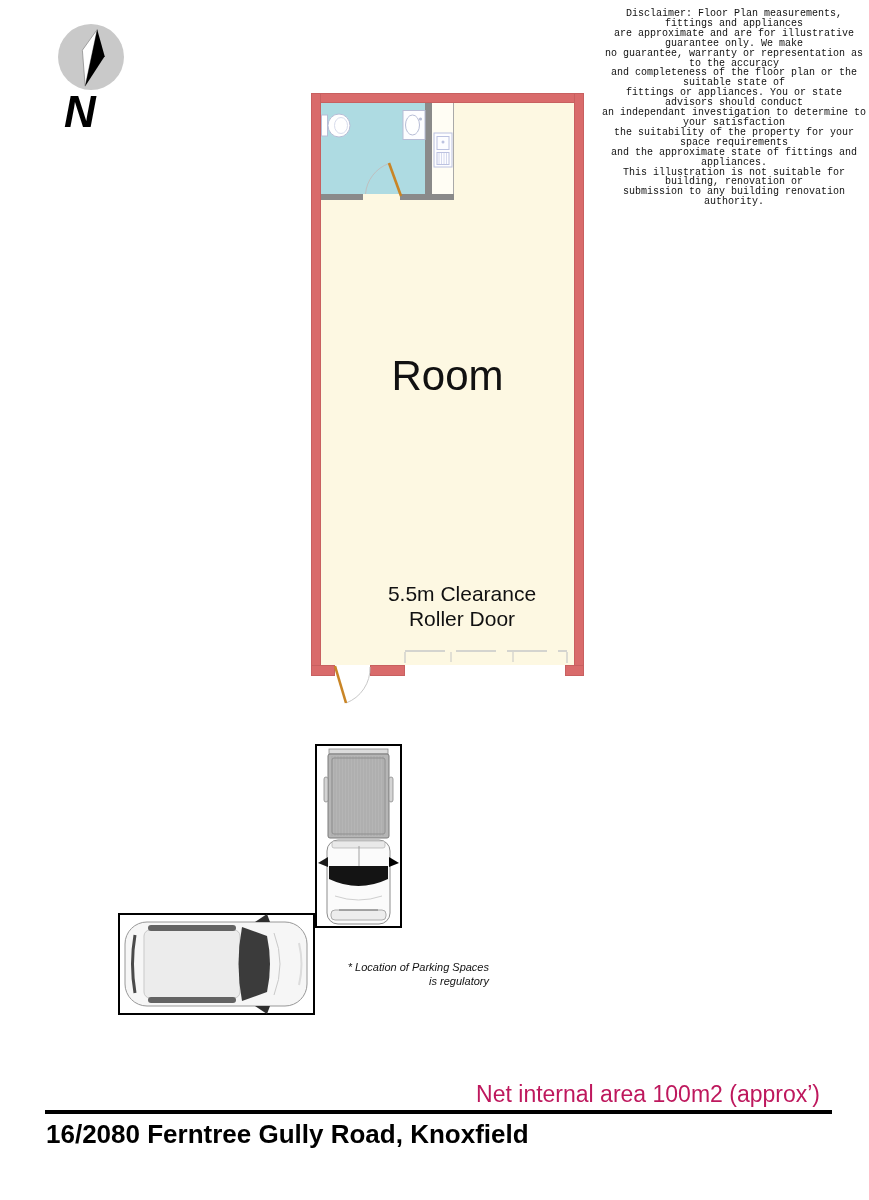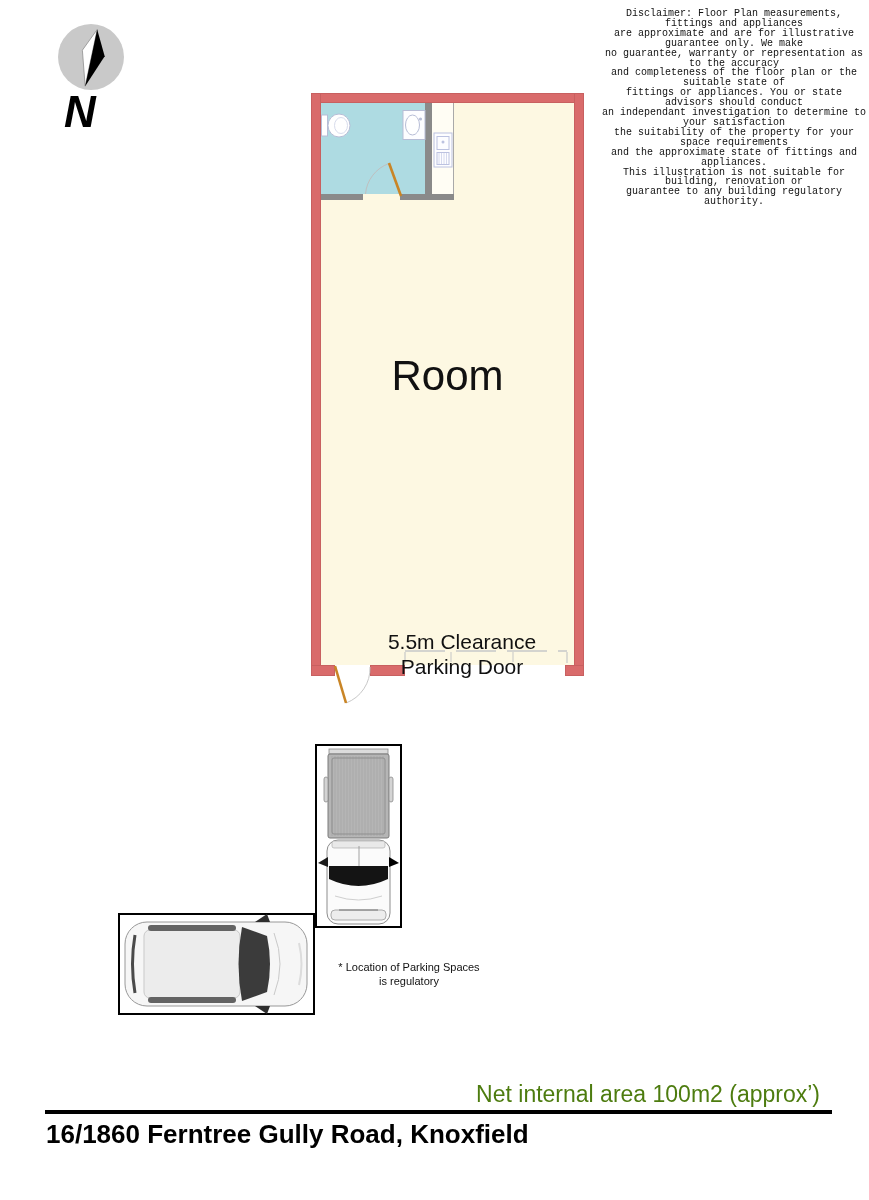--- a/index.html
+++ b/index.html
@@ -26,31 +26,31 @@
   .bath-floor{position:absolute;left:321px;top:103px;width:104px;height:91px;background:#aedbe2;}
   .counter-strip{position:absolute;left:432px;top:103px;width:21px;height:91px;background:#fffdf4;border-right:1px solid #a9a9a9;}
   .gwall{position:absolute;background:#8a8a8a;}
 
   .room-label{
     left:311px;top:352px;width:273px;text-align:center;
     font-size:42px;line-height:48px;color:#111;
   }
   .clearance-label{
     left:342px;top:581px;width:240px;text-align:center;
-    font-size:21px;line-height:25px;color:#111;margin-top:48px;
+    font-size:21px;line-height:25px;color:#111;
   }
 
   .parking-note{
-    left:329px;top:961px;width:160px;text-align:center;
-    font-size:11px;line-height:13.5px;color:#111;
+    left:329px;top:961px;width:160px;text-align:right;
+    font-size:11px;line-height:13.5px;color:#111;font-style:italic;
   }
 
   .net-area{
     left:420px;top:1080px;width:400px;text-align:right;
-    font-size:23px;line-height:28px;color:#4d7c0f;
+    font-size:23px;line-height:28px;color:#be185d;
   }
   .footer-rule{
     left:45px;top:1110px;width:787px;height:4px;background:#000;
   }
   .address{
     left:46px;top:1118px;font-size:26px;font-weight:bold;line-height:32px;color:#000;
   }
 </style>
 </head>
 <body>
@@ -69,21 +69,21 @@
   <div class="abs disclaimer">
     <div>Disclaimer: Floor Plan measurements, fittings and appliances</div>
     <div>are approximate and are for illustrative guarantee only. We make</div>
     <div>no guarantee, warranty or representation as to the accuracy</div>
     <div>and completeness of the floor plan or the suitable state of</div>
     <div>fittings or appliances. You or state advisors should conduct</div>
     <div>an independant investigation to determine to your satisfaction</div>
     <div>the suitability of the property for your space requirements</div>
     <div>and the approximate state of fittings and appliances.</div>
     <div>This illustration is not suitable for building, renovation or</div>
-    <div>guarantee to any building regulatory authority.</div>
+    <div>submission to any building renovation authority.</div>
   </div>
 
   <div class="plan-floor"></div>
 
   <div class="wall" style="left:311px;top:93px;width:273px;height:10px;"></div>
   <div class="wall" style="left:311px;top:93px;width:10px;height:583px;"></div>
   <div class="wall" style="left:574px;top:93px;width:10px;height:583px;"></div>
   <div class="wall" style="left:311px;top:665px;width:24px;height:11px;"></div>
   <div class="wall" style="left:370px;top:665px;width:35px;height:11px;"></div>
   <div class="wall" style="left:565px;top:665px;width:19px;height:11px;"></div>
@@ -131,21 +131,21 @@
       <path d="M405,652 V663" fill="none" stroke-width="1.6"></path>
       <path d="M567,652 V663" fill="none" stroke-width="1.6"></path>
       <path d="M451,652 V662" fill="none" stroke-width="1.4"></path>
       <path d="M513,652 V662" fill="none" stroke-width="1.4"></path>
     </g>
   </svg>
 
   <div class="abs room-label">Room</div>
   <div class="abs clearance-label">
     <div>5.5m Clearance</div>
-    <div>Parking Door</div>
+    <div>Roller Door</div>
   </div>
 
   <svg class="abs" style="left:315px;top:744px;" width="87" height="184" viewBox="0 0 87 184">
     <rect x="1" y="1" width="85" height="182" fill="#ffffff" stroke="#000000" stroke-width="2"></rect>
     <rect x="14" y="5" width="59" height="5" fill="#dcdcdc" stroke="#8a8a8a" stroke-width="0.8"></rect>
     <rect x="13" y="10" width="61" height="84" rx="2" fill="#b5b5b5" stroke="#7a7a7a" stroke-width="1"></rect>
     <path d="M17,12 V92 M20,12 V92 M23,12 V92 M26,12 V92 M29,12 V92 M32,12 V92 M35,12 V92 M38,12 V92 M41,12 V92 M44,12 V92 M47,12 V92 M50,12 V92 M53,12 V92 M56,12 V92 M59,12 V92 M62,12 V92 M65,12 V92 M68,12 V92" stroke="#a4a4a4" stroke-width="0.7"></path>
     <rect x="17" y="14" width="53" height="76" rx="2" fill="none" stroke="#8f8f8f" stroke-width="1"></rect>
     <rect x="9" y="33" width="4" height="25" rx="2" fill="#d4d4d4" stroke="#8a8a8a" stroke-width="0.8"></rect>
     <rect x="74" y="33" width="4" height="25" rx="2" fill="#d4d4d4" stroke="#8a8a8a" stroke-width="0.8"></rect>
@@ -174,15 +174,15 @@
     <path d="M181,30 Q186,51 181,72" stroke="#dcdcdc" fill="none" stroke-width="2"></path>
   </svg>
 
   <div class="abs parking-note">
     <div>* Location of Parking Spaces</div>
     <div>is regulatory</div>
   </div>
 
   <div class="abs net-area">Net internal area 100m2 (approx’)</div>
   <div class="abs footer-rule"></div>
-  <div class="abs address">16/1860 Ferntree Gully Road, Knoxfield</div>
+  <div class="abs address">16/2080 Ferntree Gully Road, Knoxfield</div>
 
 </div>
 
 </body></html>

